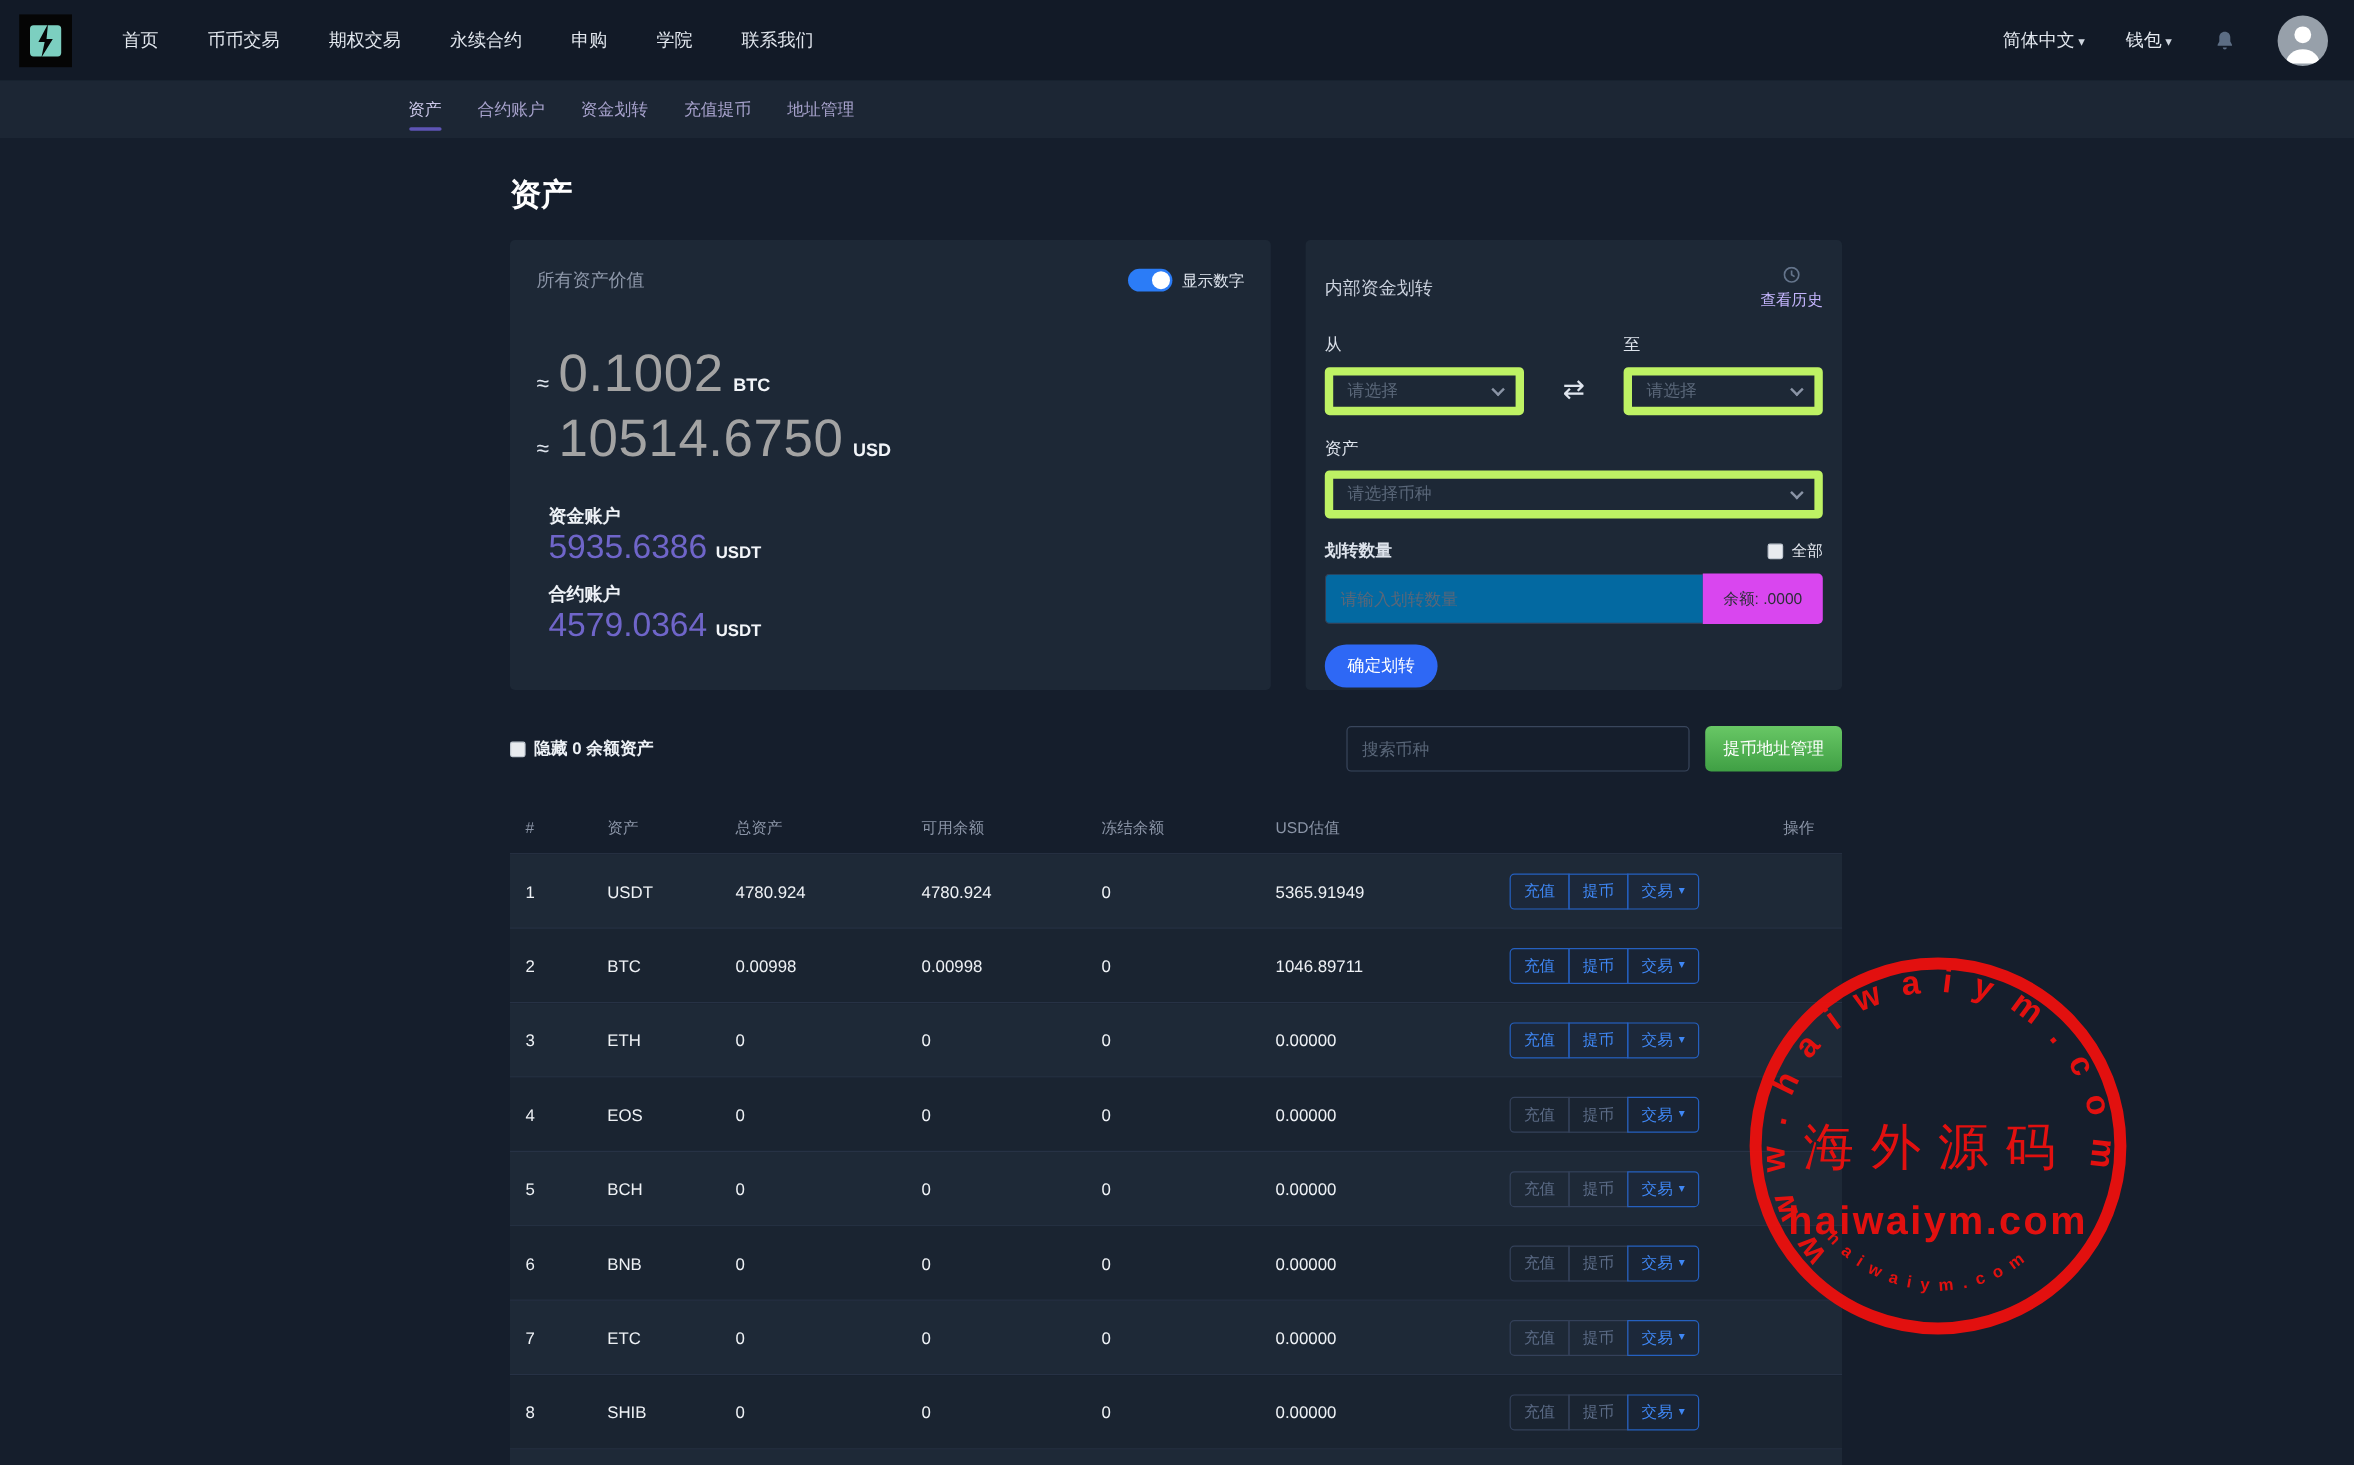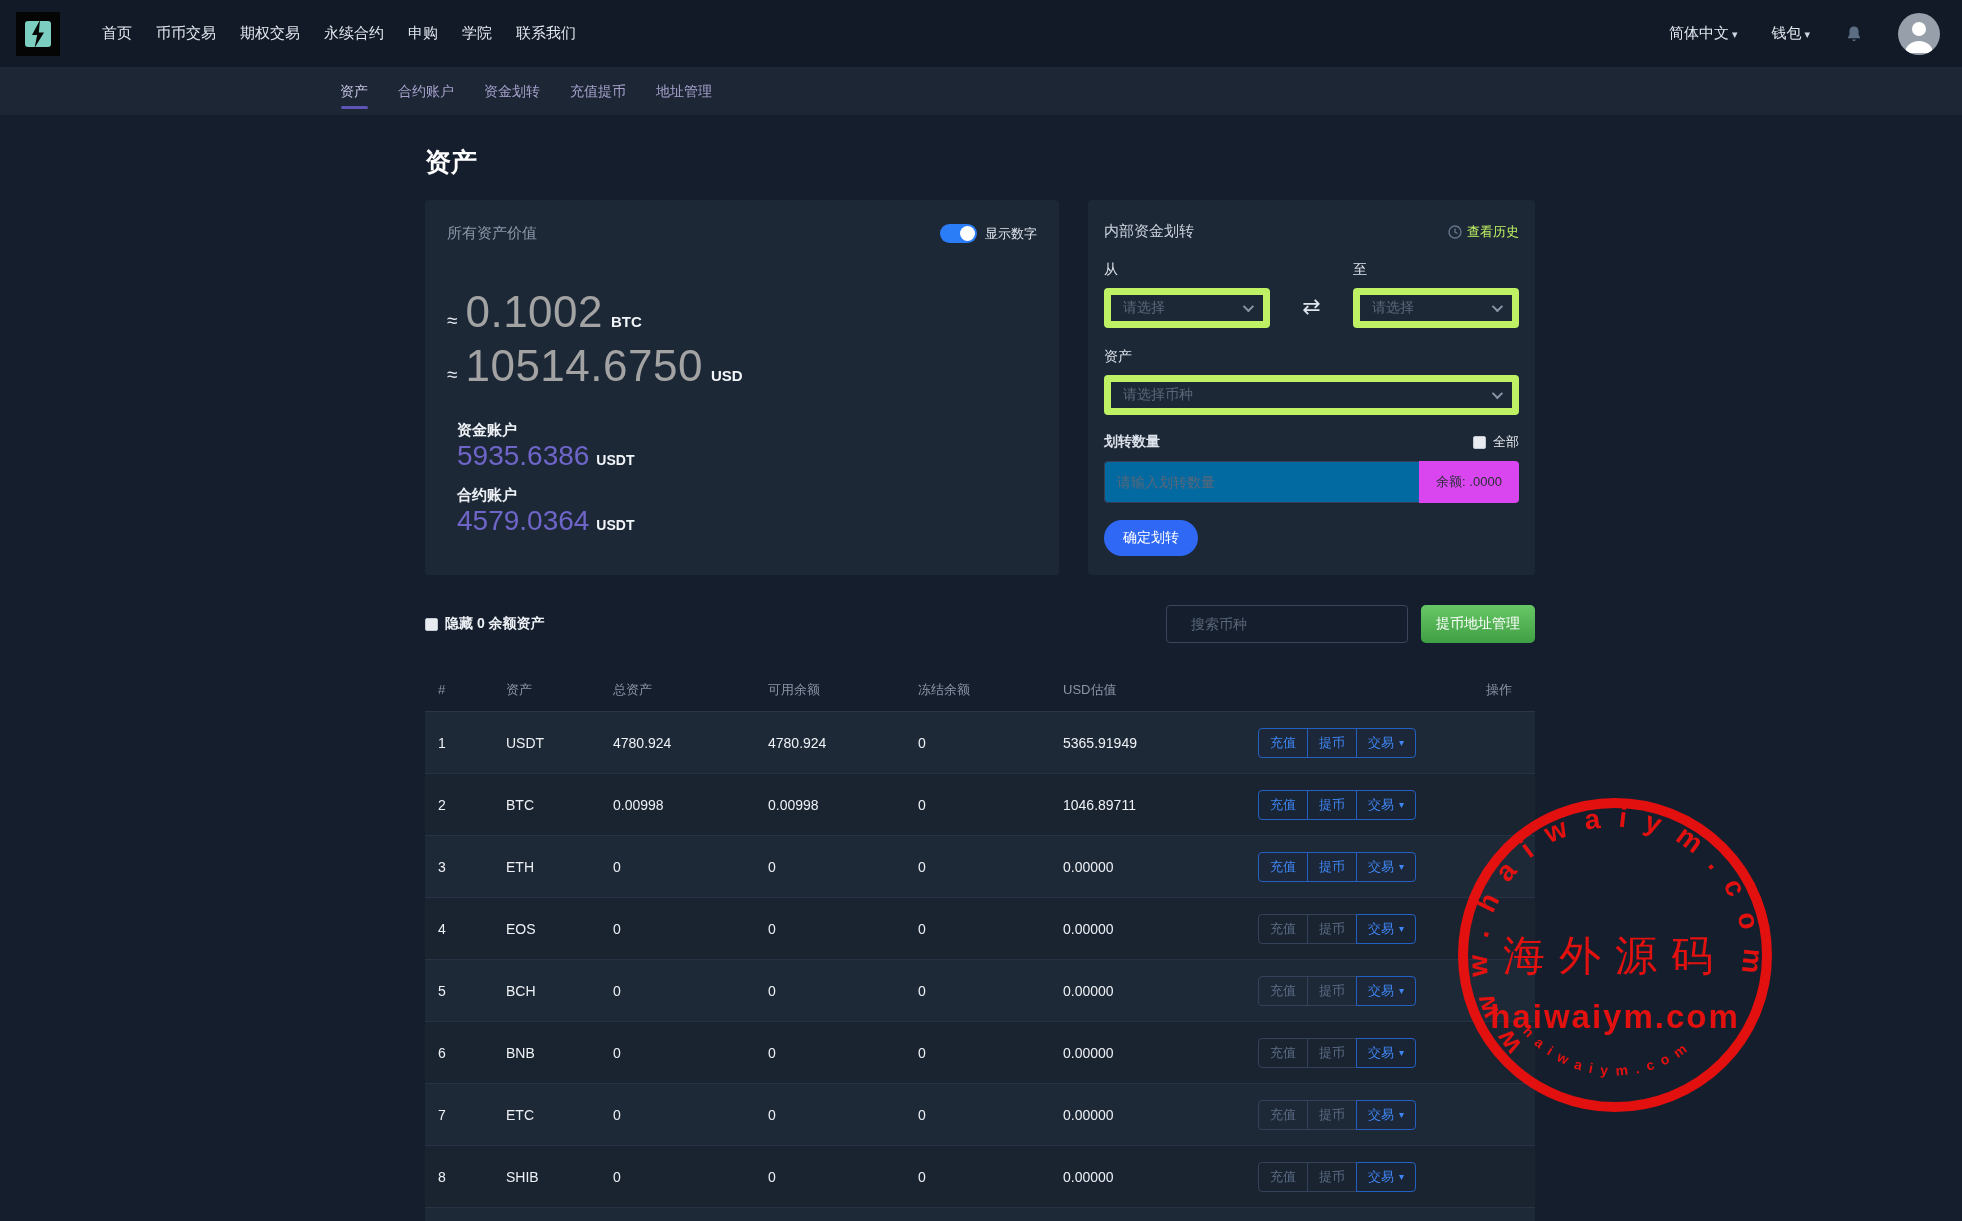--- a/index.html
+++ b/index.html
@@ -2,21 +2,21 @@
 <html><head>
 <meta charset="utf-8">
 <style>
   * { margin:0; padding:0; box-sizing:border-box; }
   html,body { width:1962px; height:1221px; overflow:hidden; }
   body { background:#151e2c; font-family:"Liberation Sans","DejaVu Sans",sans-serif; color:#e9edf3; position:relative; }
 
   
   .topnav { height:67px; background:#121a27; display:flex; align-items:center; padding:0 22px 0 16px; }
   .logo-box { width:44px; height:44px; background:#050505; display:flex; align-items:center; justify-content:center; }
-  .mainmenu { display:flex; gap:24px; margin-left:42px; }
+  .mainmenu { display:flex; gap:41px; margin-left:42px; }
   .mainmenu .item { font-size:15px; color:#e2e7ee; cursor:pointer; white-space:nowrap; }
   .topnav-right { margin-left:auto; display:flex; align-items:center; gap:34px; }
   .drop { font-size:15px; color:#e2e7ee; cursor:pointer; }
   .drop .caret { font-size:11px; color:#cfd6e0; margin-left:3px; }
   .avatar { width:42px; height:42px; border-radius:50%; background:#97a0aa; display:flex; align-items:center; justify-content:center; overflow:hidden; }
 
   
   .subnav { height:48px; background:#1c2634; display:flex; align-items:center; padding-left:340px; gap:30px; }
   .subtab { font-size:14px; color:#a7a2cc; position:relative; height:48px; line-height:48px; cursor:pointer; }
   .subtab.active { color:#c9c5e6; }
@@ -40,21 +40,21 @@
 
   .approx-line { display:flex; align-items:baseline; gap:8px; }
   .approx-sign { font-size:19px; color:#dfe5ee; }
   .big-num { font-size:44px; color:#a3a3a3; letter-spacing:0.5px; }
   .unit { font-size:15px; font-weight:bold; color:#f2f5f9; }
   .acct-label { font-size:15px; font-weight:bold; color:#eef2f7; }
   .acct-line { display:flex; align-items:baseline; gap:7px; }
   .acct-num { font-size:28px; color:#6f65c9; }
   .acct-unit { font-size:14px; font-weight:bold; color:#f2f5f9; }
 
-  .history { display:flex; align-items:center; gap:5px; font-size:13px; color:#bef264; cursor:pointer; }
+  .history { display:flex; align-items:center; gap:5px; font-size:13px; color:#c4b5fd; cursor:pointer;flex-direction:column; }
 
   .form-label { font-size:14px; color:#dde3ec; }
   .sel { height:40px; border:7px solid #bef264; border-radius:4px; background:transparent; display:flex; align-items:center; justify-content:space-between; padding:0 12px; cursor:pointer; }
   .sel .ph { font-size:14px; color:#5a6779; }
   .chev { width:8px; height:8px; border-right:2px solid #8a94a6; border-bottom:2px solid #8a94a6; transform:rotate(45deg) translateY(-2px); }
   .fromto { display:flex; align-items:flex-end; margin-top:20px; }
   .ft-col { width:166px; }
   .ft-col .form-label { display:block; margin-bottom:9px; }
   .swap { flex:1; text-align:center; color:#dfe5ee; font-size:22px; padding-bottom:8px; cursor:pointer; }
 
@@ -66,21 +66,21 @@
   .input-group input { flex:1; background:#0369a1; border:1px solid #323f55; border-right:none; border-radius:4px 0 0 4px; padding:0 12px; font-size:14px; color:#dfe5ee; outline:none; }
   .input-group input::placeholder { color:#5a6779; }
   .addon { width:100px; background:#d946ef; color:#2a2f36; font-size:13px; display:flex; align-items:center; justify-content:center; border-radius:0 4px 4px 0; }
 
   .submit-btn { margin-top:17px; height:36px; padding:0 19px; border:none; border-radius:18px; background:#2e68f5; color:#ffffff; font-size:14px; cursor:pointer; font-family:inherit; }
 
   
   .toolbar { margin-top:30px; display:flex; align-items:center; justify-content:space-between; }
   .hide-zero { display:flex; align-items:center; gap:7px; font-size:14px; color:#eef2f7; font-weight:bold; }
   .toolbar-right { display:flex; align-items:center; gap:13px; }
-  .search-input { width:242px; height:38px; background:transparent; border:1px solid #39465c; border-radius:4px; padding:0 24px; font-size:14px; color:#dfe5ee; outline:none; }
+  .search-input { width:286px; height:38px; background:transparent; border:1px solid #39465c; border-radius:4px; padding:0 12px; font-size:14px; color:#dfe5ee; outline:none; }
   .search-input::placeholder { color:#5a6779; }
   .green-btn { height:38px; padding:0 15px; border:none; border-radius:5px; background:linear-gradient(180deg,#68c765 0%,#3f9f44 100%); color:#fff; font-size:14px; cursor:pointer; font-family:inherit; }
 
   
   .table { margin-top:25px; }
   .t-head, .t-row { display:grid; grid-template-columns:68px 107px 155px 150px 145px 195px 1fr; align-items:center; padding-left:13px; }
   .t-head { height:44px; font-size:13px; color:#8b95a7; border-bottom:1px solid #2a3548; }
   .t-head .h-op { text-align:right; padding-right:23px; }
   .t-row { height:62px; font-size:14px; color:#eef1f5; border-bottom:1px solid #273245; }
   .t-row.odd { background:#1e2937; }

